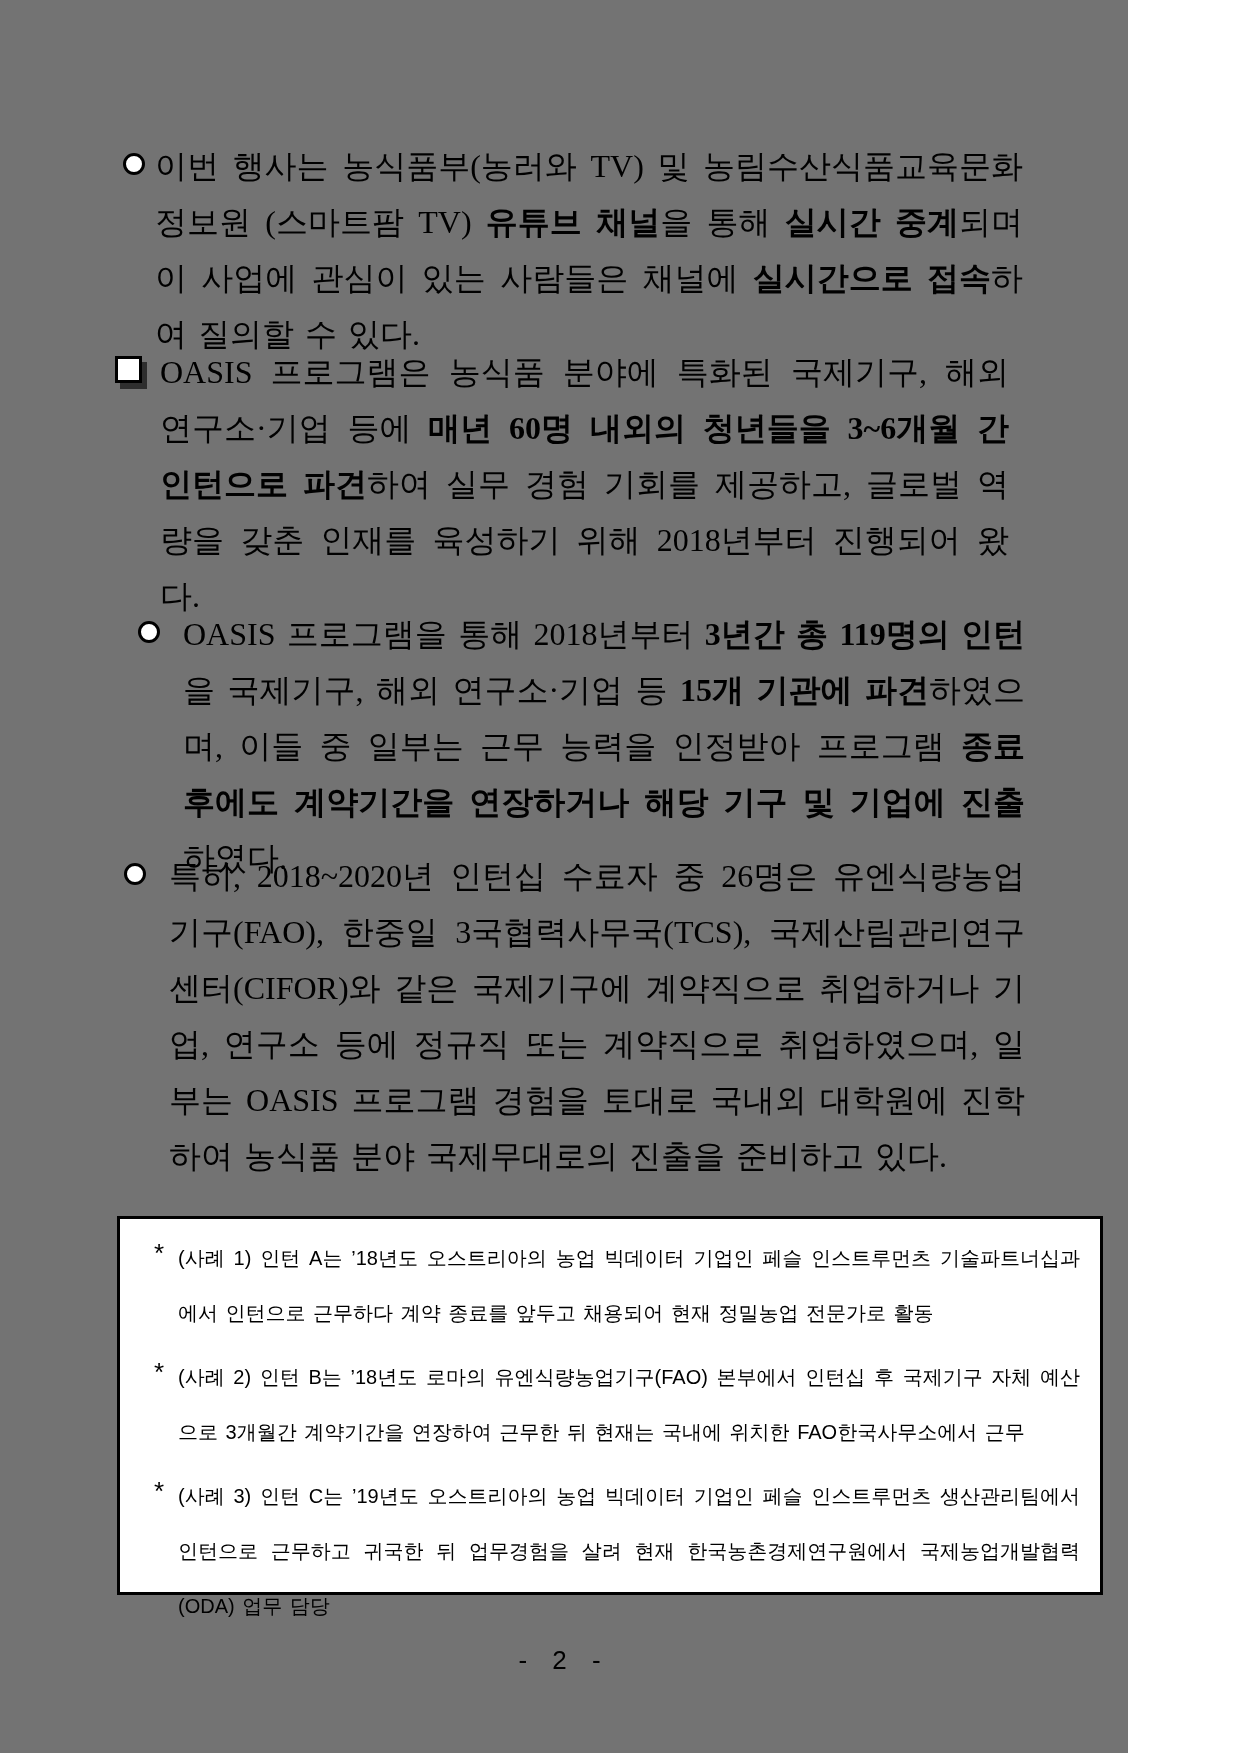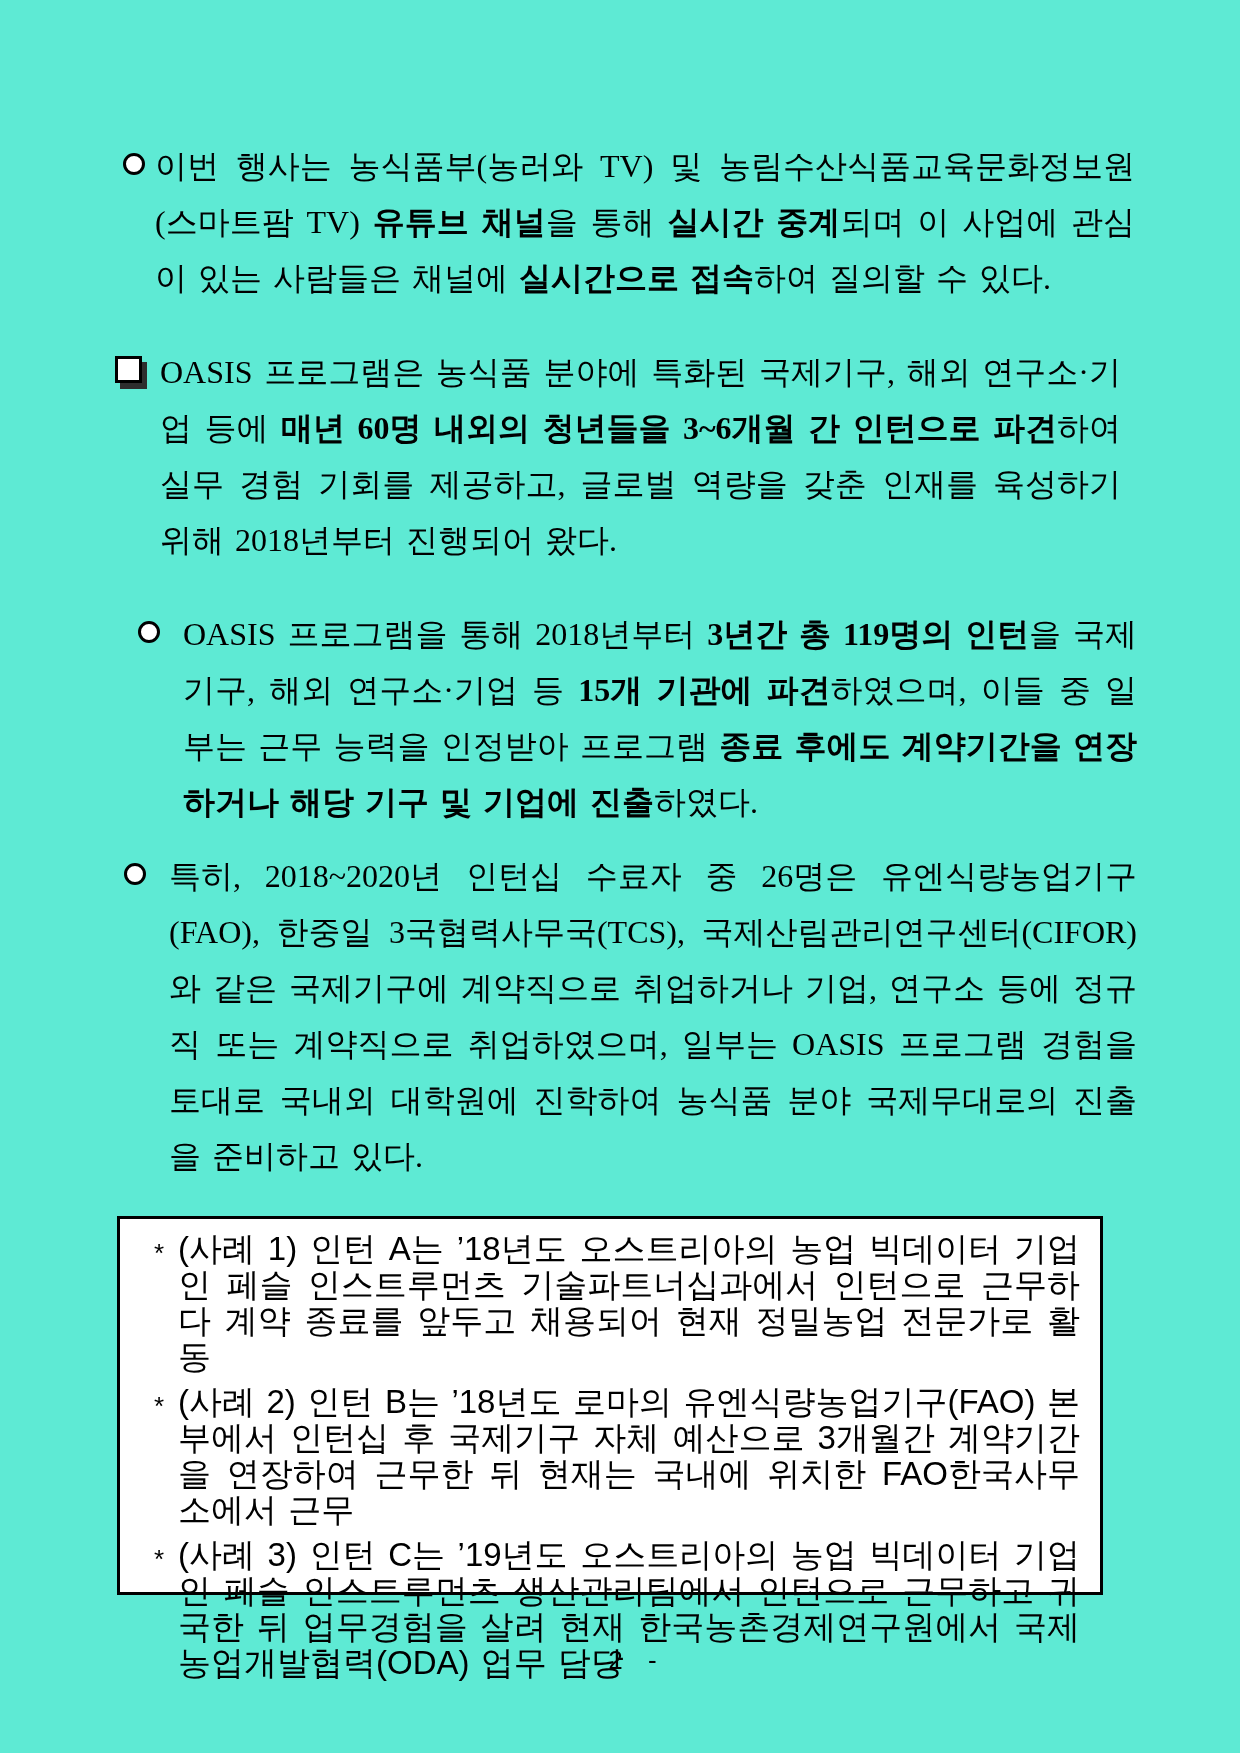--- a/index.html
+++ b/index.html
@@ -5,22 +5,22 @@
 <style>
   * { margin:0; padding:0; box-sizing:border-box; }
   html, body { background:#ffffff; }
   body {
     width:1240px; height:1753px;
     font-family:"Liberation Serif","DejaVu Serif",serif;
     color:#000000;
   }
   .page {
     position:relative;
-    width:1240px; height:1753px;
-    background:#5eead4;
+    width:1128px; height:1753px;
+    background:#737373;
     overflow:hidden;
   }
   .block { position:absolute; }
 
   
   .para { font-size:32px; line-height:56px; }
   .ptext {
     text-align:justify;
     word-spacing:3px;
     color:#000000;
@@ -62,21 +62,21 @@
   .case-item {
     position:relative;
     padding-left:38px;
     margin-bottom:9px;
   }
   .case-item .marker {
     position:absolute; left:14px; top:3px;
     font-size:26px; line-height:39px;
   }
   .case-text {
-    font-size:33px; line-height:36px;
+    font-size:20px; line-height:55px;
     text-align:justify;
     word-spacing:2px;
     color:#000000;
   }
 
   
   .page-number {
     top:1645px; left:0; width:100%;
     text-align:center;
     font-size:26px;

